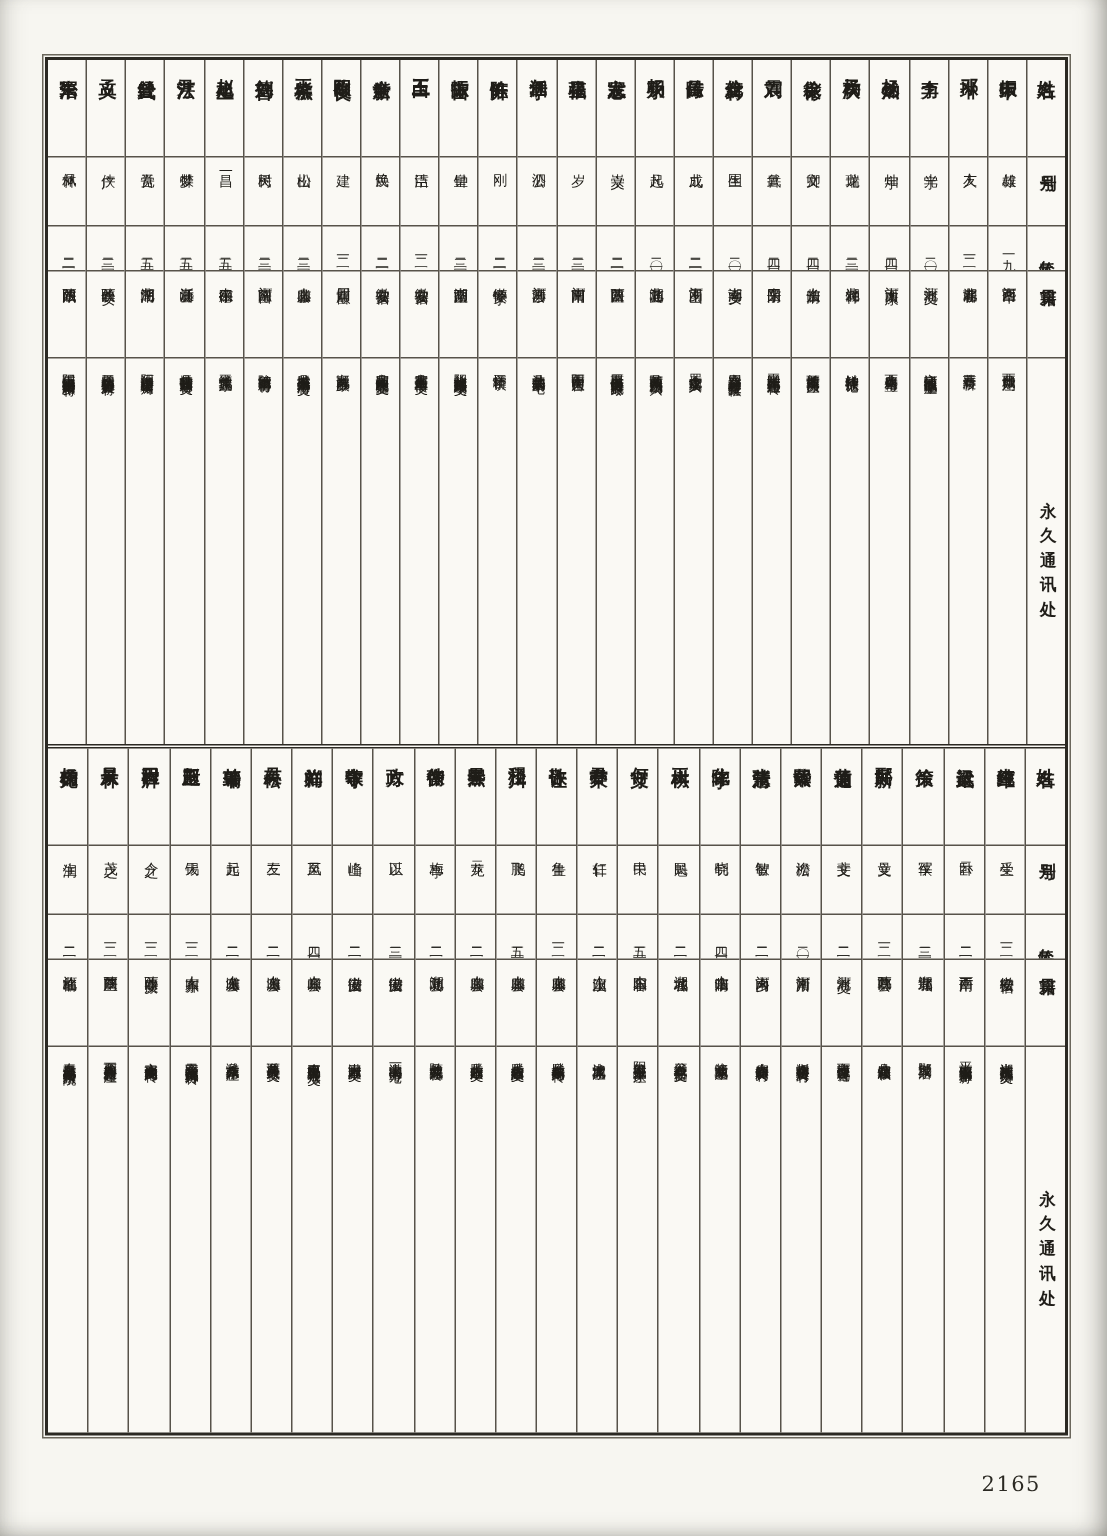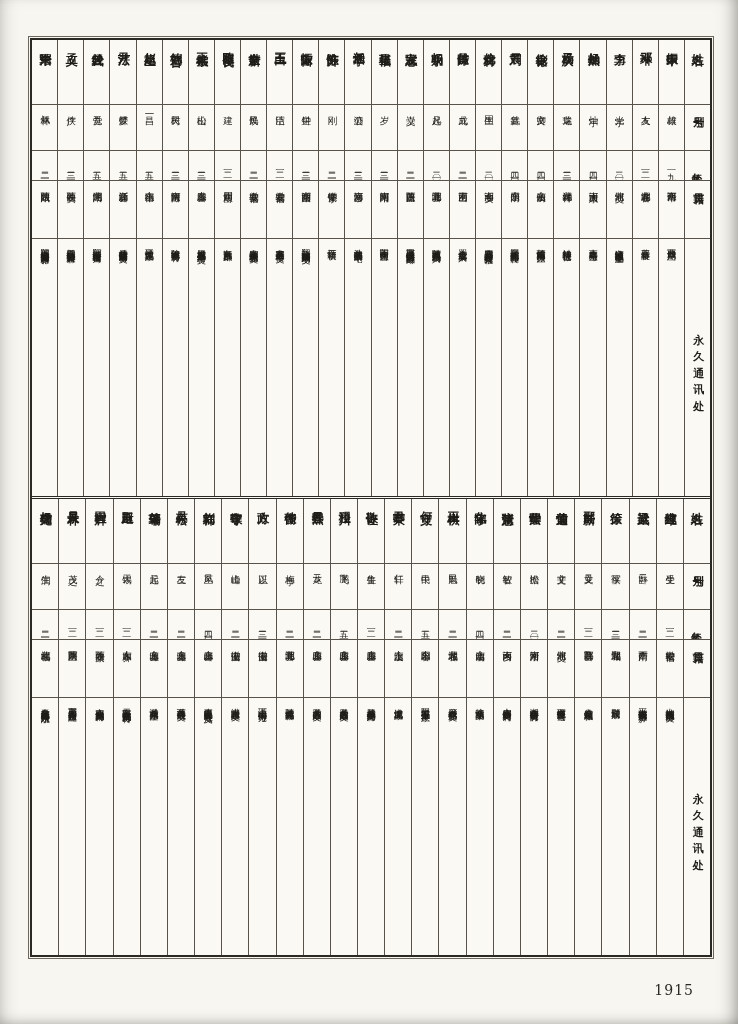--- a/index.html
+++ b/index.html
@@ -428,14 +428,14 @@
           <div class="cell c-name">杨宛儒</div>
           <div class="cell c-alias">润生</div>
           <div class="cell c-age">二二</div>
           <div class="cell c-origin">河北临榆</div>
           <div class="cell c-addr">秦皇岛北戴河正街转永昌河东院</div>
         </div>
       </div>
 
   </div>
 
-  <div class="page-number">1915</div>
+  <div class="page-number">2165</div>
 </div>
 
 </body></html>

